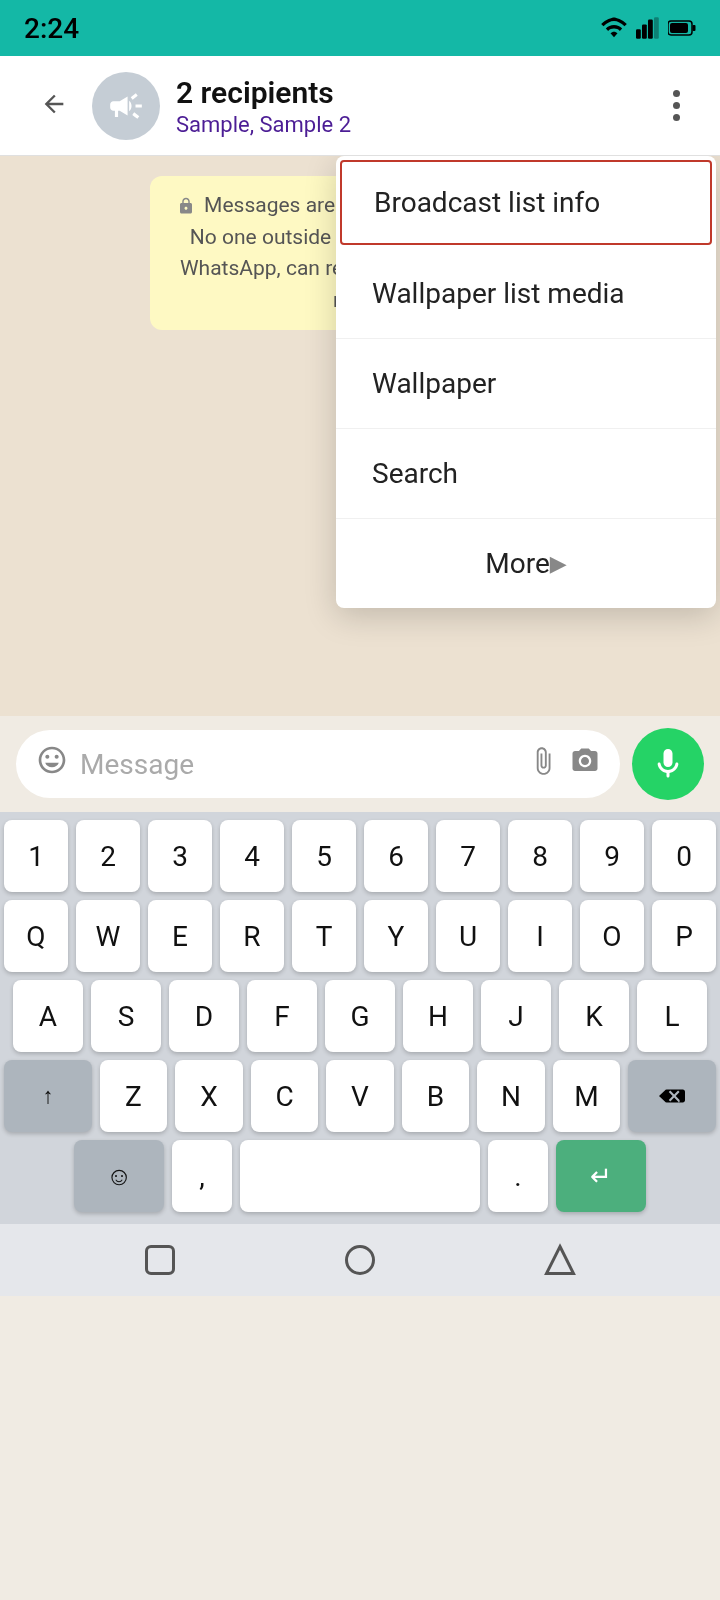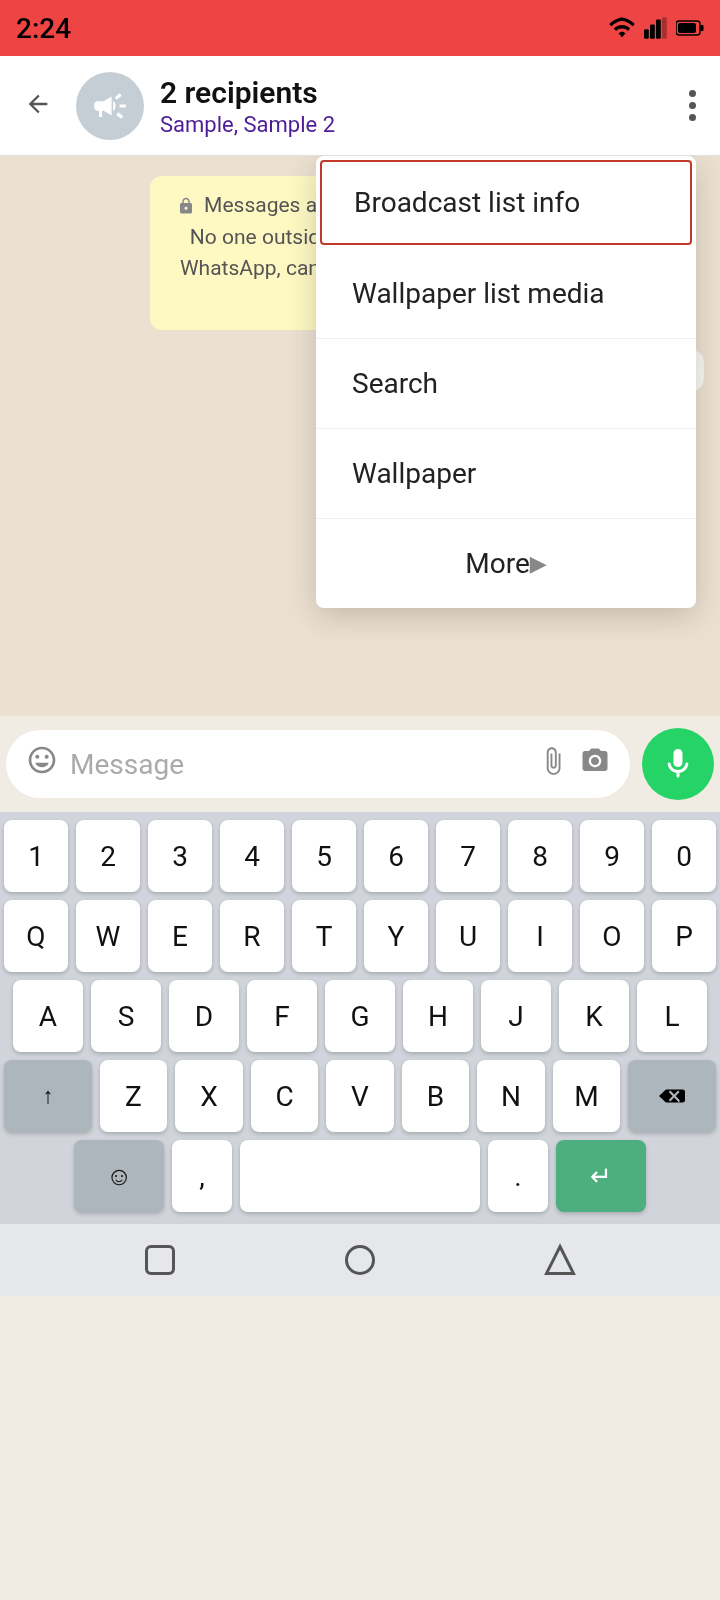--- a/index.html
+++ b/index.html
@@ -8,26 +8,26 @@
       width: 720px;
       min-height: 1600px;
       background: #f0ebe3;
       font-family: 'Roboto', Arial, sans-serif;
       position: relative;
       overflow-x: hidden;
     }
 
     
     .status-bar {
-      background: #ef4444;
+      background: #14b8a6;
       height: 56px;
       display: flex;
       align-items: center;
       justify-content: space-between;
-      padding: 0 16px;
+      padding: 0 24px;
     }
     .status-time {
       font-size: 28px;
       font-weight: 500;
       color: #000;
     }
     .status-icons {
       display: flex;
       align-items: center;
       gap: 8px;
@@ -35,21 +35,21 @@
     .status-icons svg {
       fill: #000;
     }
 
     
     .app-bar {
       background: #fff;
       height: 100px;
       display: flex;
       align-items: center;
-      padding: 0 16px;
+      padding: 0 32px;
       gap: 16px;
       border-bottom: 1px solid #e0e0e0;
     }
     .back-btn {
       font-size: 36px;
       color: #555;
       cursor: pointer;
       background: none;
       border: none;
       padding: 8px;
@@ -146,21 +146,21 @@
       position: relative;
       z-index: 1;
       left: 50%;
       transform: translateX(-50%);
     }
 
     
     .dropdown-menu {
       position: absolute;
       top: 0;
-      right: 24px;
+      right: 4px;
       width: 380px;
       background: #fff;
       border-radius: 8px;
       box-shadow: 0 8px 32px rgba(0,0,0,0.18);
       z-index: 100;
       overflow: hidden;
     }
     .dropdown-item {
       display: flex;
       align-items: center;
@@ -182,21 +182,21 @@
       padding: 24px 32px;
     }
     .chevron-right {
       font-size: 22px;
       color: #888;
     }
 
     
     .message-input-bar {
       background: #f0ebe3;
-      padding: 12px 6px;
+      padding: 12px 16px;
       display: flex;
       align-items: center;
       gap: 12px;
     }
     .message-input-container {
       flex: 1;
       background: #fff;
       border-radius: 40px;
       display: flex;
       align-items: center;
@@ -368,24 +368,24 @@
   </div>
 
   <div class="dropdown-menu">
     <div class="dropdown-item highlighted">
       <span>Broadcast list info</span>
     </div>
     <div class="dropdown-item">
       <span>Wallpaper list media</span>
     </div>
     <div class="dropdown-item">
+      <span>Wallpaper</span>
+    </div>
+    <div class="dropdown-item">
       <span>Search</span>
-    </div>
-    <div class="dropdown-item">
-      <span>Wallpaper</span>
     </div>
     <div class="dropdown-item">
       <span>More</span>
       <span class="chevron-right">▶</span>
     </div>
   </div>
 </div>
 
 <div class="message-input-bar">
   <div class="message-input-container">

